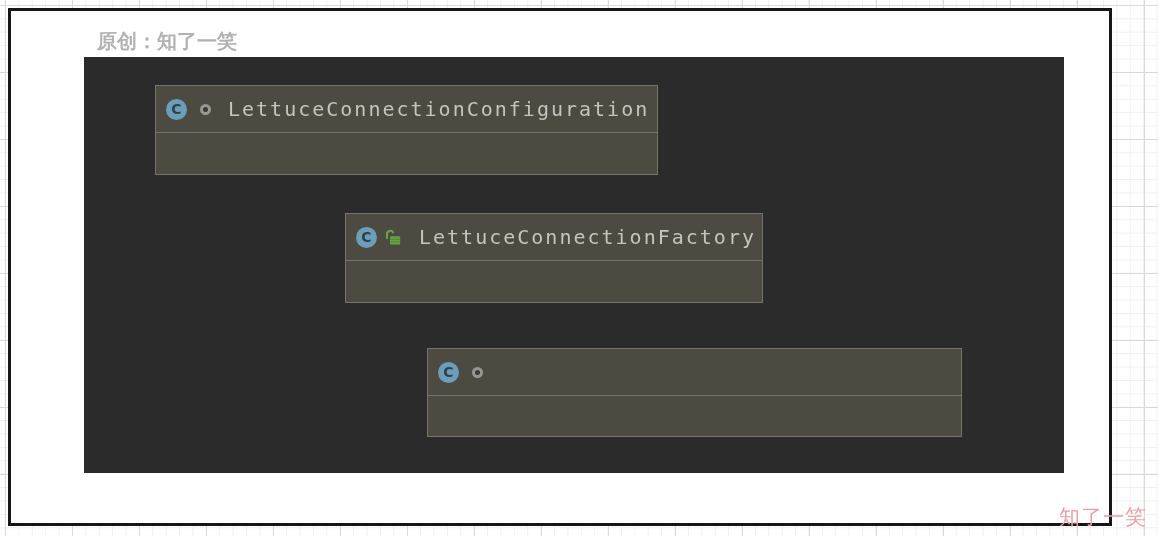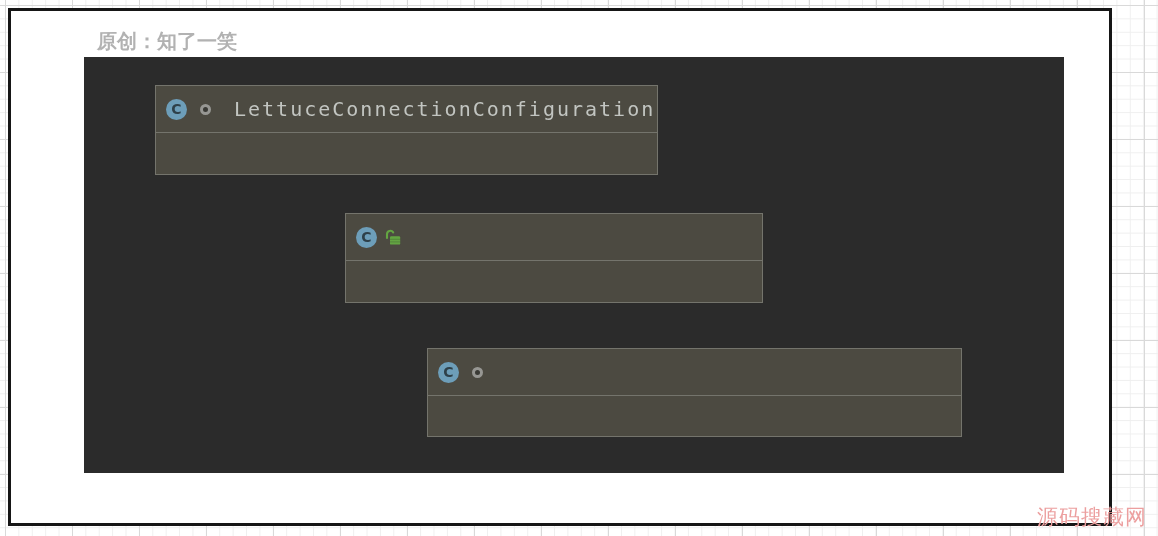--- a/index.html
+++ b/index.html
@@ -62,21 +62,21 @@
     width:5px;height:5px;
     border:3px solid #979793;border-radius:50%;
     background:#3a3a35;
     margin-left:13px;flex:0 0 auto;
   }
   .lock-icon{
     width:18px;height:18px;
     margin-left:7px;flex:0 0 auto;
   }
   .node-label{
-    margin-left:23px;
+    margin-left:17px;
     font-family:"DejaVu Sans Mono","Liberation Mono",monospace;
     font-size:20px;letter-spacing:2px;
     color:#c2c5c1;white-space:nowrap;
   }
   .watermark{
     position:absolute;right:11px;top:503px;
     font-size:21px;color:#ec9f9f;
     letter-spacing:1px;white-space:nowrap;
     z-index:5;
   }
@@ -104,30 +104,31 @@
       <div class="node-header">
         <span class="class-icon">
             <span>C</span>
           </span>
         <svg class="lock-icon" viewBox="0 0 18 18">
           <path d="M3 10 V6.2 A3.4 3.4 0 0 1 9.2 4.3" fill="none" stroke="#63a542" stroke-width="2.1" stroke-linecap="round"></path>
           <rect x="6" y="8.2" width="10.2" height="8.4" rx="1.2" fill="#63a542"></rect>
           <rect x="6" y="10.8" width="10.2" height="1" fill="#2b2b2b" opacity="0.25"></rect>
           <rect x="6" y="13.4" width="10.2" height="1" fill="#2b2b2b" opacity="0.25"></rect>
         </svg>
+        <span class="node-label">LettuceConnectionFactory</span>
       </div>
       <div class="node-body"></div>
     </div>
 
     <div class="node node3">
       <div class="node-header">
         <span class="class-icon">
             <span>C</span>
           </span>
         <span class="ring-icon"></span>
       </div>
       <div class="node-body"></div>
     </div>
 
   </div>
 </div>
 
-<div class="watermark">源码搜藏网</div>
+<div class="watermark">知了一笑</div>
 
 </body></html>

